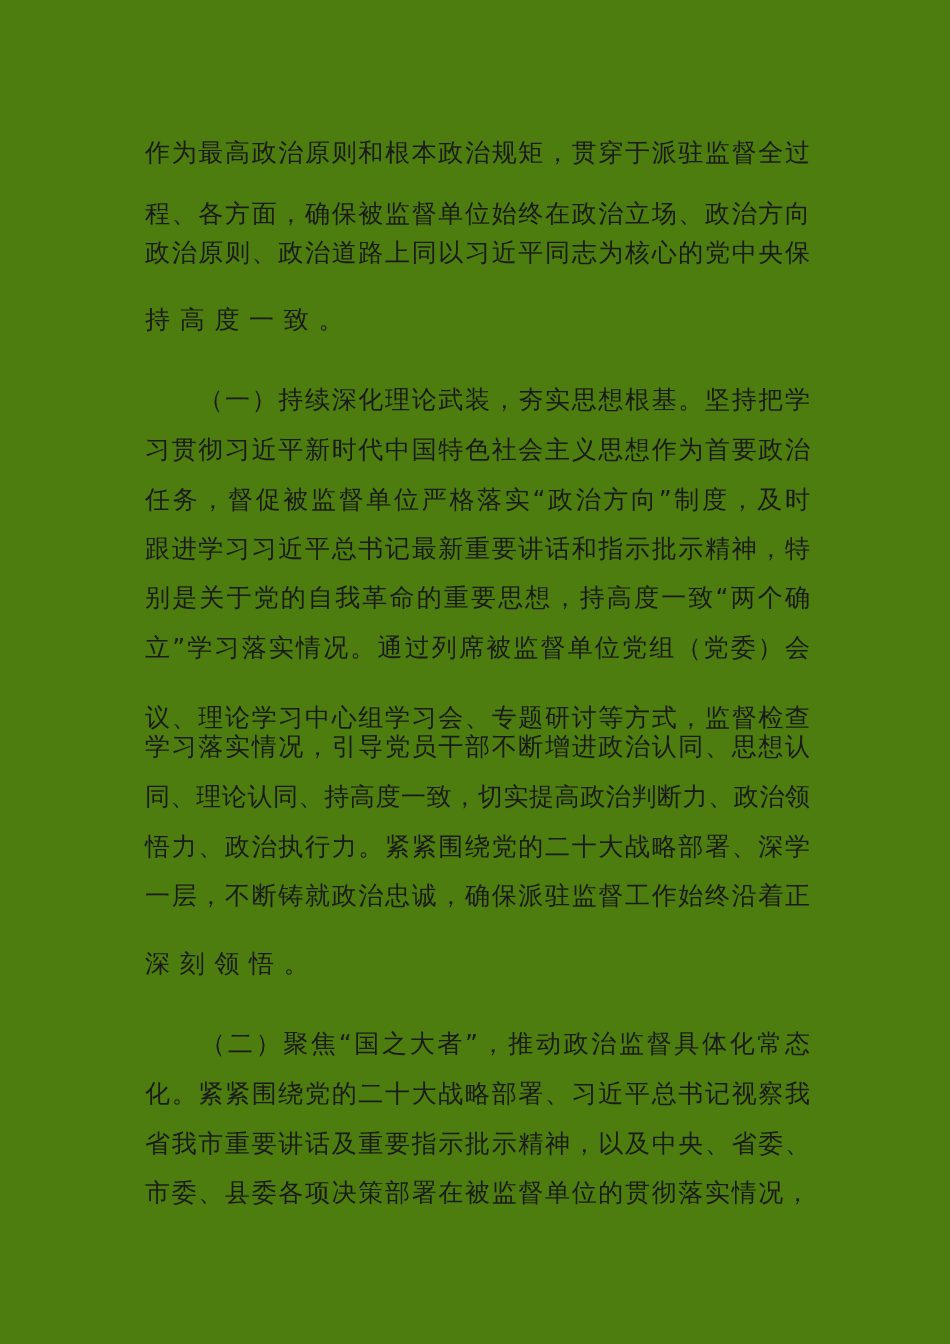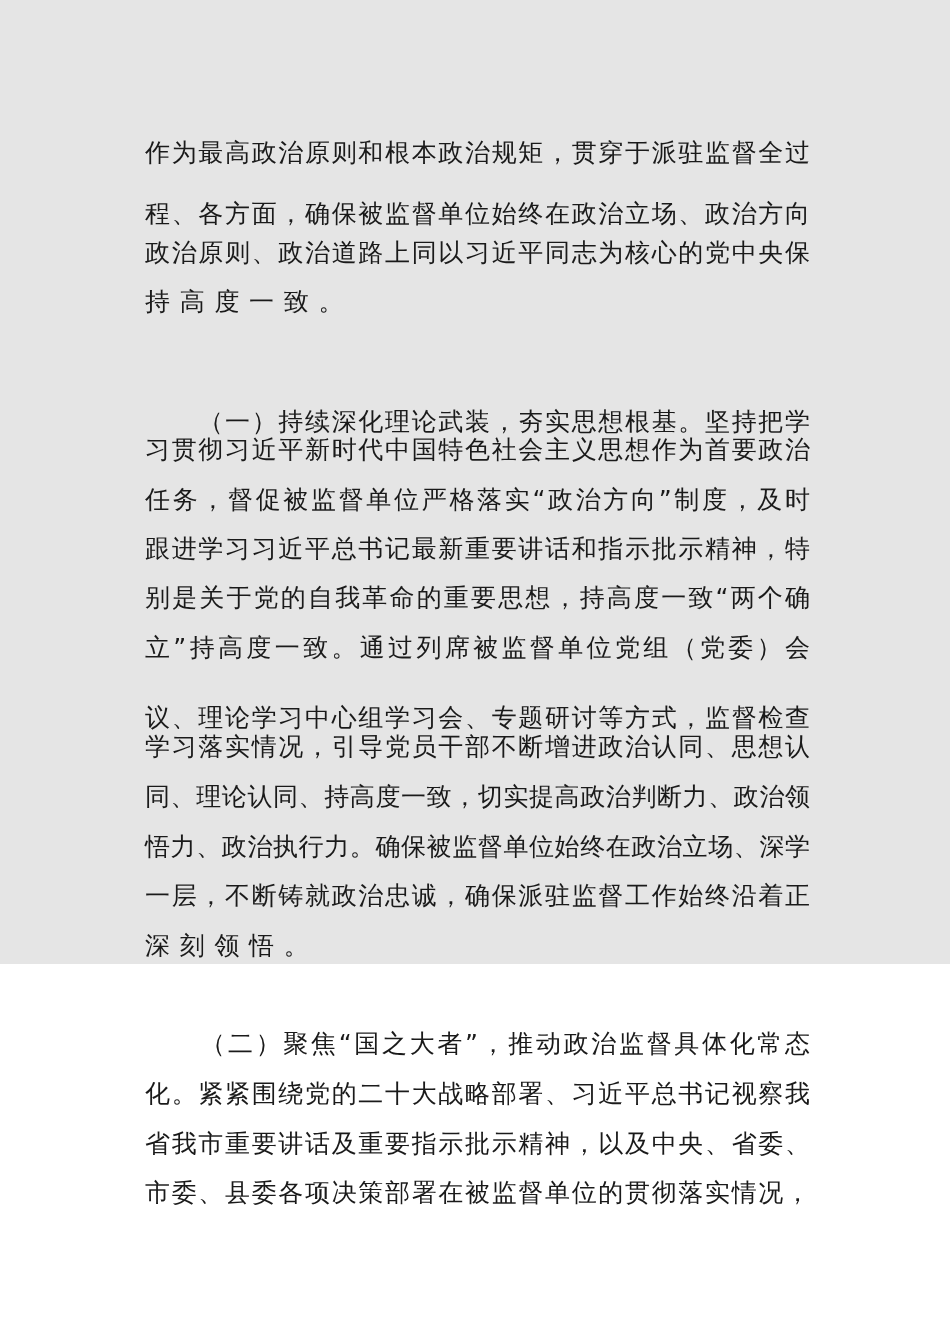--- a/index.html
+++ b/index.html
@@ -13,66 +13,67 @@
       overflow: hidden;
       position: relative;
       font-family: "DejaVu Sans", "Liberation Sans", sans-serif;
       color: #1a1a1a;
     }
     .page {
       position: absolute;
       left: 0;
       top: 0;
       width: 950px;
-      height: 964px;
-      background: #e5e5e5;
+      height: 1344px;
+      background: #4d7c0f;
     }
     .line {
       position: absolute;
       left: 145px;
       width: 665px;
       height: 36px;
       font-size: 25px;
       line-height: 36px;
       white-space: nowrap;
       text-align: justify;
       text-align-last: justify;
       letter-spacing: 0px;
     }
     .line.last {
       text-align-last: left;
       letter-spacing: 9.7px;
+      margin-top: 18px;
     }
     .line.indent {
       left: 145px;
     }
   </style>
 </head>
 <body>
 
 <div class="page">
 
   <div>
     <div class="line" style="top:135px">作为最高政治原则和根本政治规矩，贯穿于派驻监督全过</div>
     <div class="line" style="top:196px">程、各方面，确保被监督单位始终在政治立场、政治方向</div>
     <div class="line" style="top:235px">政治原则、政治道路上同以习近平同志为核心的党中央保</div>
     <div class="line last" style="top:284px">持高度一致。</div>
   </div>
 
   <div>
-    <div class="line indent" style="top:404px">　　（一）持续深化理论武装，夯实思想根基。坚持把学</div>
+    <div class="line indent" style="top:382px">　　（一）持续深化理论武装，夯实思想根基。坚持把学</div>
     <div class="line" style="top:432px">习贯彻习近平新时代中国特色社会主义思想作为首要政治</div>
     <div class="line" style="top:482px">任务，督促被监督单位严格落实“政治方向”制度，及时</div>
     <div class="line" style="top:531px">跟进学习习近平总书记最新重要讲话和指示批示精神，特</div>
     <div class="line" style="top:580px">别是关于党的自我革命的重要思想，持高度一致“两个确</div>
-    <div class="line" style="top:630px">立”持高度一致。通过列席被监督单位党组（党委）会</div>
+    <div class="line" style="top:630px">立”学习落实情况。通过列席被监督单位党组（党委）会</div>
     <div class="line" style="top:700px">议、理论学习中心组学习会、专题研讨等方式，监督检查</div>
     <div class="line" style="top:729px">学习落实情况，引导党员干部不断增进政治认同、思想认</div>
     <div class="line" style="top:779px">同、理论认同、持高度一致，切实提高政治判断力、政治领</div>
-    <div class="line" style="top:829px">悟力、政治执行力。确保被监督单位始终在政治立场、深学</div>
+    <div class="line" style="top:829px">悟力、政治执行力。紧紧围绕党的二十大战略部署、深学</div>
     <div class="line" style="top:878px">一层，不断铸就政治忠诚，确保派驻监督工作始终沿着正</div>
     <div class="line last" style="top:928px">深刻领悟。</div>
   </div>
 
   <div>
     <div class="line indent" style="top:1026px">　　（二）聚焦“国之大者”，推动政治监督具体化常态</div>
     <div class="line" style="top:1076px">化。紧紧围绕党的二十大战略部署、习近平总书记视察我</div>
     <div class="line" style="top:1126px">省我市重要讲话及重要指示批示精神，以及中央、省委、</div>
     <div class="line" style="top:1175px">市委、县委各项决策部署在被监督单位的贯彻落实情况，</div>
   </div>

